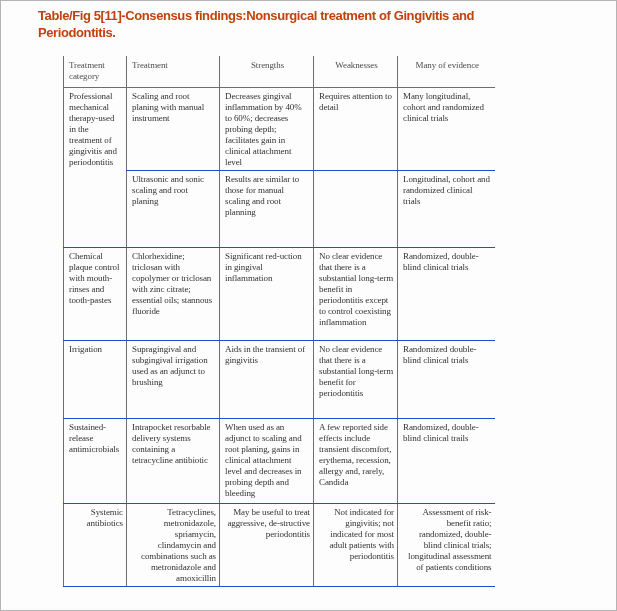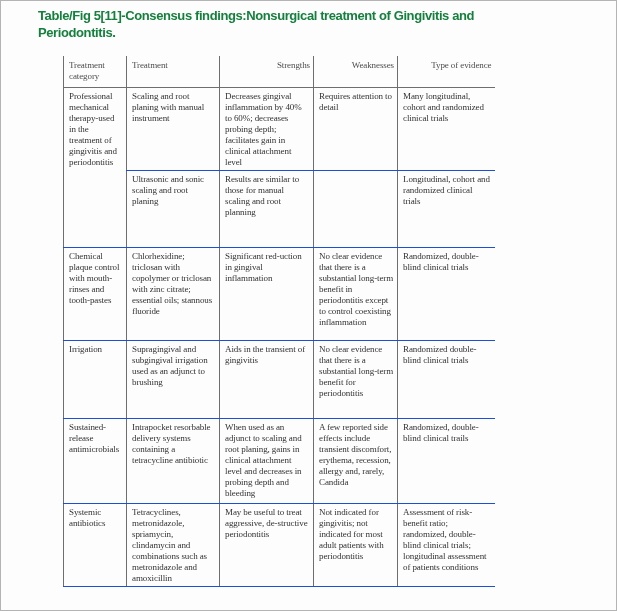--- a/index.html
+++ b/index.html
@@ -19,21 +19,21 @@
   .title {
     position: absolute;
     left: 37px;
     top: 6px;
     width: 560px;
     font-family: "Liberation Sans", "DejaVu Sans", sans-serif;
     font-weight: bold;
     font-size: 13px;
     line-height: 17px;
     letter-spacing: -0.4px;
-    color: #15803d;
+    color: #c2410c;
   }
   table.consensus {
     position: absolute;
     left: 62px;
     top: 55px;
     width: 431px;
     border-collapse: collapse;
     table-layout: fixed;
   }
   table.consensus th,
@@ -49,34 +49,34 @@
     word-wrap: break-word;
     font-family: Liberation Serif, serif;
   }
   table.consensus thead th {
     border-bottom: 1px solid #6e6e6e;
     font-weight: normal;
     color: #4d4d4d;
     text-align: left;
     padding-top: 4px;
   }
-  table.consensus thead th.center { text-align: right; }
+  table.consensus thead th.center { text-align: center; }
   table.consensus tbody td {
     border-bottom: 1px solid #1d4ed8;
   }
   
   table.consensus th:last-child,
   table.consensus td:last-child { border-right: none; }
   tr.h-row  { height: 31px; }
   tr.row-0  { height: 82px; }
   tr.row-1  { height: 77px; }
   tr.row-2  { height: 93px; }
   tr.row-3  { height: 78px; }
   tr.row-4  { height: 85px; }
-  tr.row-5  { height: 81px; }
+  tr.row-5  { height: 81px; text-align: right; }
   col.c0 { width: 63px; }
   col.c1 { width: 93px; }
   col.c2 { width: 94px; }
   col.c3 { width: 84px; }
   col.c4 { width: 97px; }
 </style>
 </head>
 <body>
 
 <div class="page">
@@ -93,21 +93,21 @@
         <col class="c2">
         <col class="c3">
         <col class="c4">
     </colgroup>
     <thead>
       <tr class="h-row">
         <th>Treatment category</th>
         <th>Treatment</th>
         <th class="center">Strengths</th>
         <th class="center">Weaknesses</th>
-        <th class="center">Type of evidence</th>
+        <th class="center">Many of evidence</th>
       </tr>
     </thead>
     <tbody>
       <tr class="row-0">
         <td rowspan="2">Professional mechanical therapy-used in the treatment of gingivitis and periodontitis</td>
         <td>Scaling and root planing with manual instrument</td>
         <td>Decreases gingival inflammation by 40% to 60%; decreases probing depth; facilitates gain in clinical attachment level</td>
         <td>Requires attention to detail</td>
         <td>Many longitudinal, cohort and randomized clinical trials</td>
       </tr>

